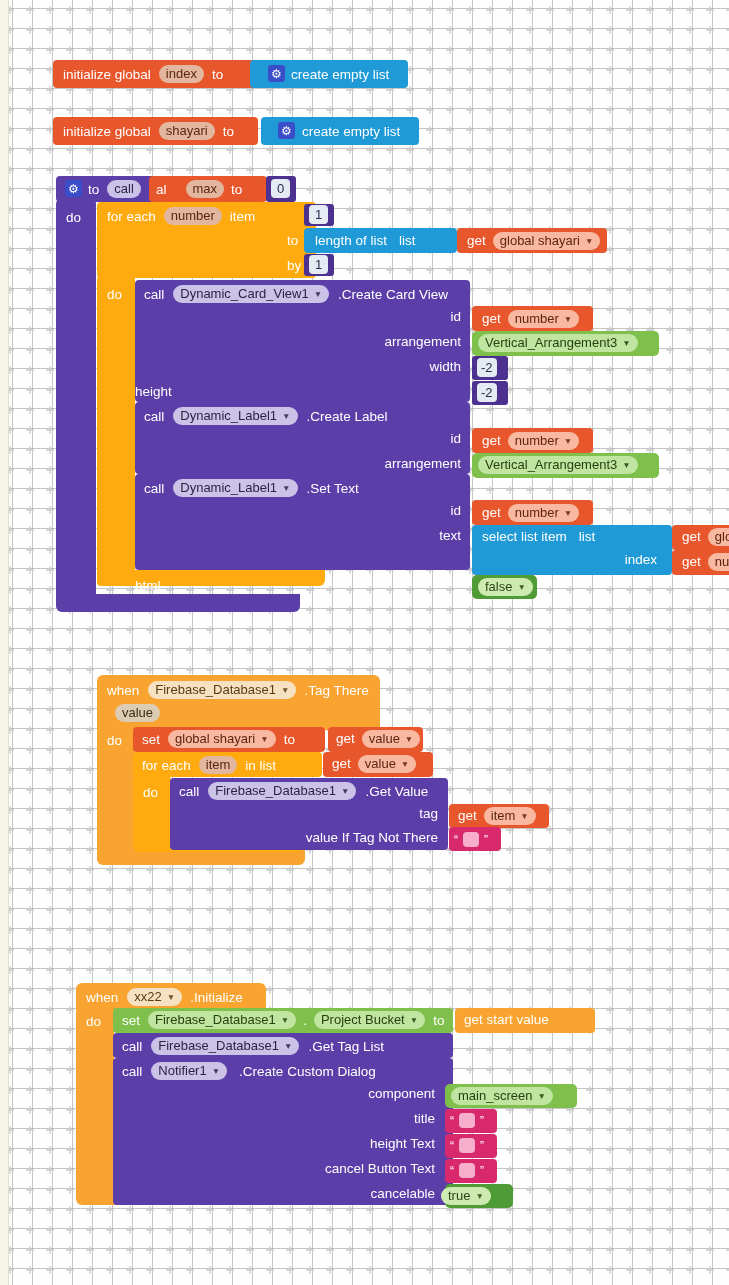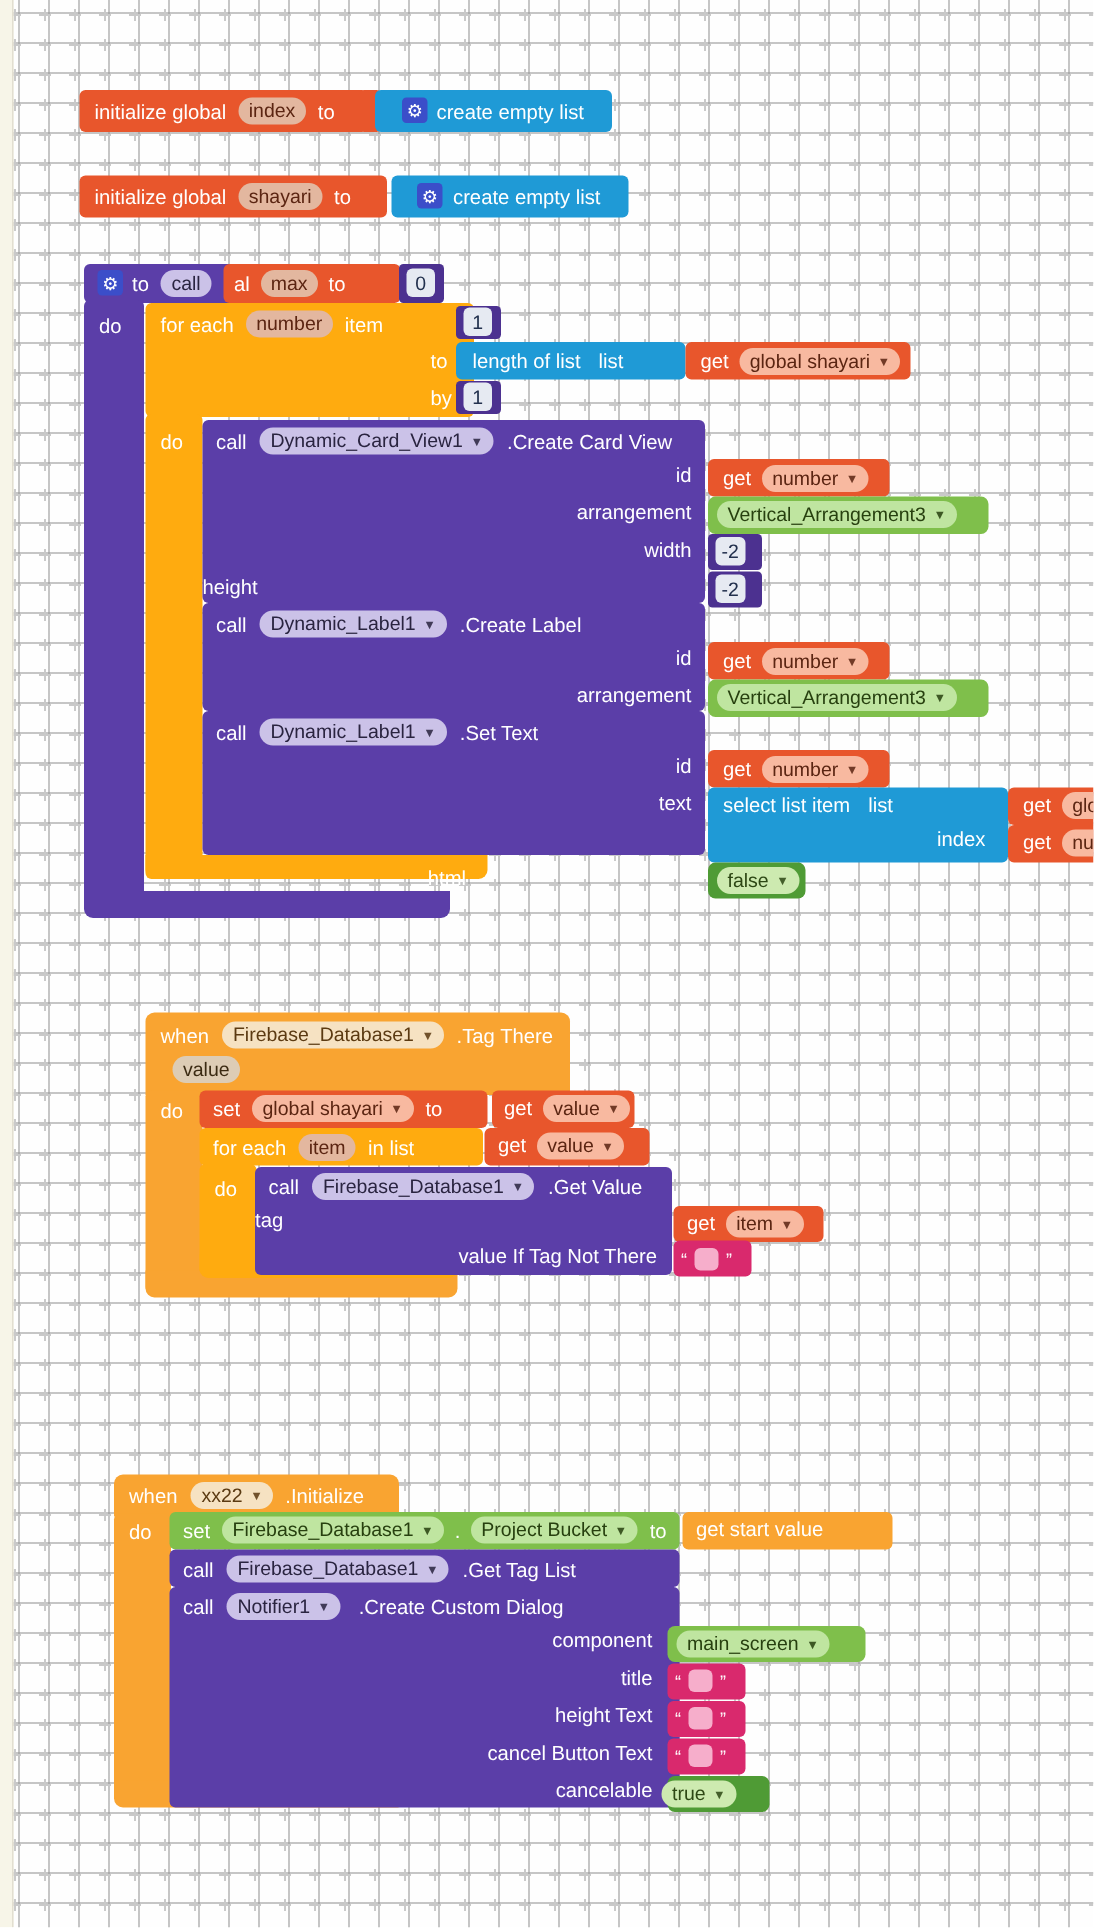--- a/index.html
+++ b/index.html
@@ -192,21 +192,21 @@
       <span class="chip chip-lilac" style="margin-left:8px;">call</span>
     </div>
     <div class="row" style="left:10px; top:31px; height:20px;">
       <span class="lbl">do</span>
     </div>
 
     <div class="blk" style="left:93px; top:0;">
       <div class="body c-red" style="left:0; top:0; width:118px; height:26px;"></div>
       <div class="row" style="left:7px; top:3px; height:20px;">
         <span class="lbl">al</span>
-        <span class="chip chip-tan2" style="margin-left:7px;">max</span>
+        <span class="chip chip-tan2" style="margin-left:19px;">max</span>
         <span class="lbl" style="margin-left:7px;">to</span>
       </div>
       <div class="body c-purple-d" style="left:117px; top:0; width:30px; height:26px; border-radius:3px;"></div>
       <div class="numf" style="position:absolute; left:122px; top:3px;">0</div>
     </div>
 
     <div class="blk" style="left:41px; top:26px;">
       <div class="body c-orange" style="left:0; top:0; width:219px; height:76px;"></div>
       <div class="body c-orange" style="left:0; top:74px; width:38px; height:310px;"></div>
       <div class="body c-orange" style="left:0; top:368px; width:228px; height:16px; border-radius:0 0 6px 6px;"></div>
@@ -375,21 +375,21 @@
           <span class="lbl">index</span>
         </div>
         <div class="body c-red" style="left:537px; top:76px; width:131px; height:25px; border-radius:4px;"></div>
         <div class="row" style="left:547px; top:78px; height:19px;">
           <span class="lbl">get</span>
           <span class="chip chip-peach2" style="margin-left:7px;">
             <span>number</span>
           </span>
         </div>
 
-        <div class="row" style="left:0; top:104px; width:326px; justify-content:center;">
+        <div class="row" style="left:0; top:104px; width:326px; justify-content:flex-start;">
           <span class="lbl">html</span>
         </div>
         <div class="body c-green2" style="left:337px; top:101px; width:65px; height:24px; border-radius:5px;"></div>
         <div class="row" style="left:343px; top:103px; height:19px;">
           <span class="chip chip-greenl">
             <span>false</span>
               <span class="car">▼</span>
           </span>
         </div>
       </div>
@@ -461,21 +461,21 @@
       <div class="blk" style="left:37px; top:26px;">
         <div class="body c-purple" style="left:0; top:0; width:278px; height:72px;"></div>
         <div class="row" style="left:9px; top:3px; height:20px;">
           <span class="lbl">call</span>
           <span class="chip chip-lilac" style="margin-left:9px;">
             <span>Firebase_Database1</span>
               <span class="car">▼</span>
           </span>
           <span class="lbl" style="margin-left:9px;">.Get Value</span>
         </div>
-        <div class="row" style="left:0; top:28px; width:268px; justify-content:flex-start;">
+        <div class="row" style="left:0; top:28px; width:268px; justify-content:flex-end;">
           <span class="lbl">tag</span>
         </div>
         <div class="body c-red" style="left:279px; top:26px; width:100px; height:24px; border-radius:4px;"></div>
         <div class="row" style="left:288px; top:28px; height:19px;">
           <span class="lbl">get</span>
           <span class="chip chip-peach2" style="margin-left:7px;">
             <span>item</span>
               <span class="car">▼</span>
           </span>
         </div>

